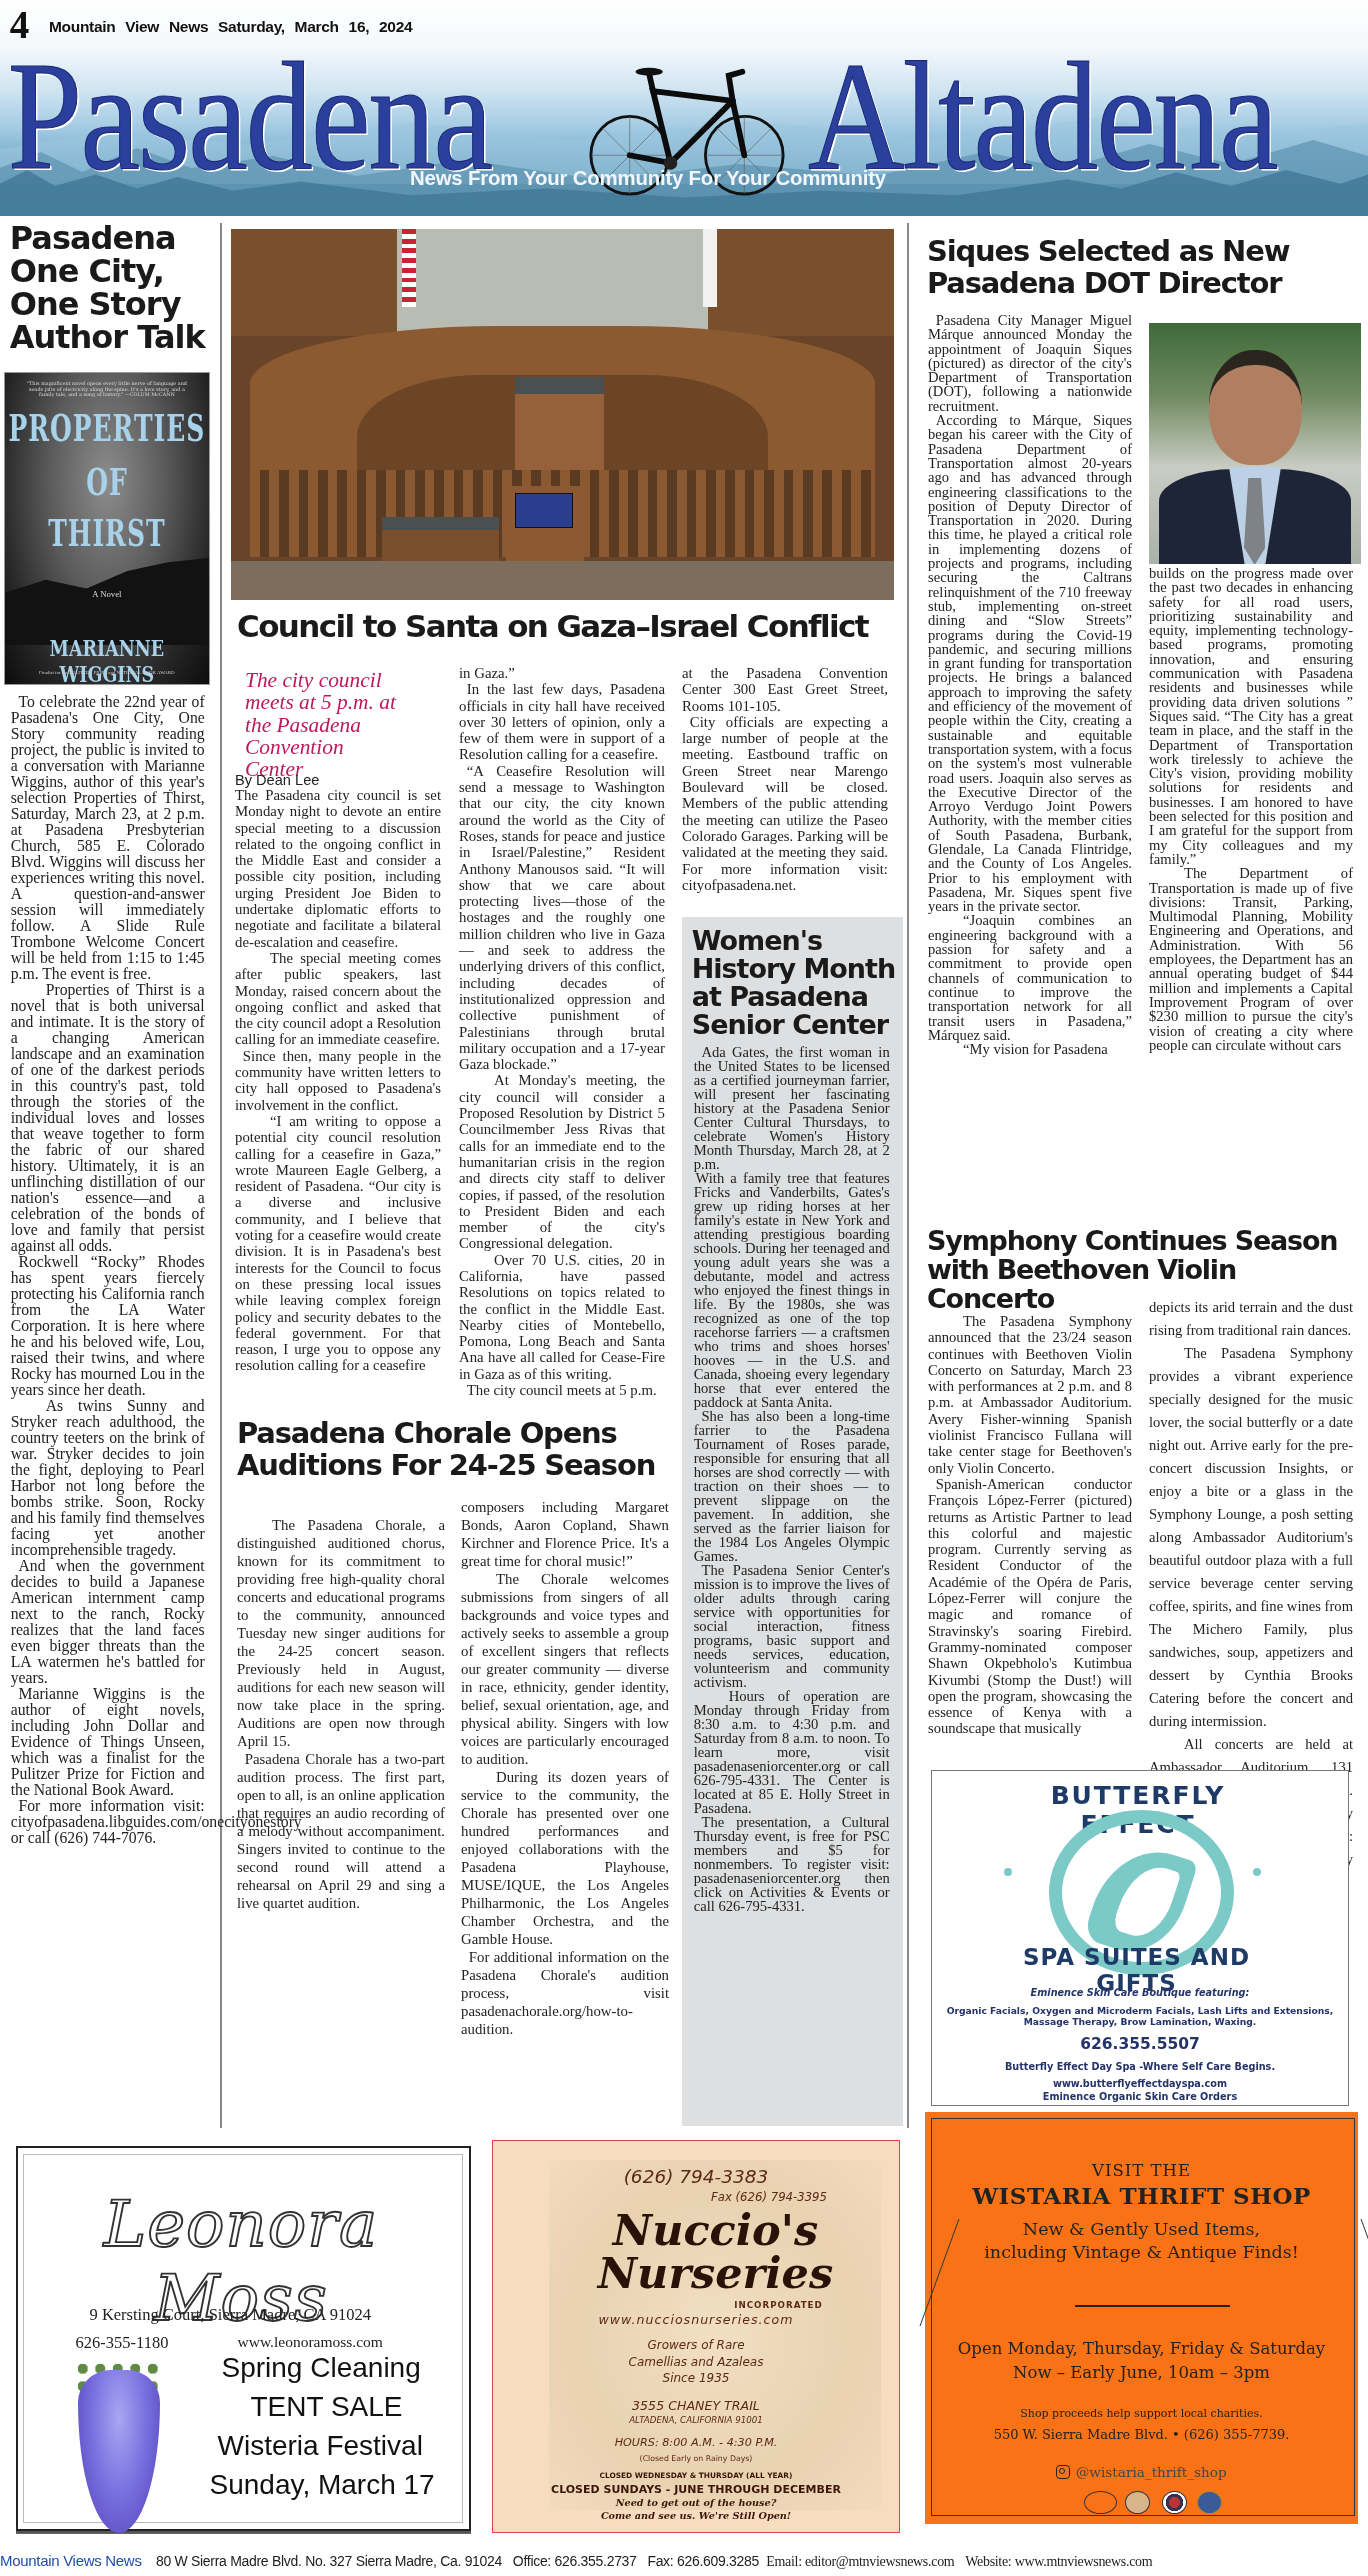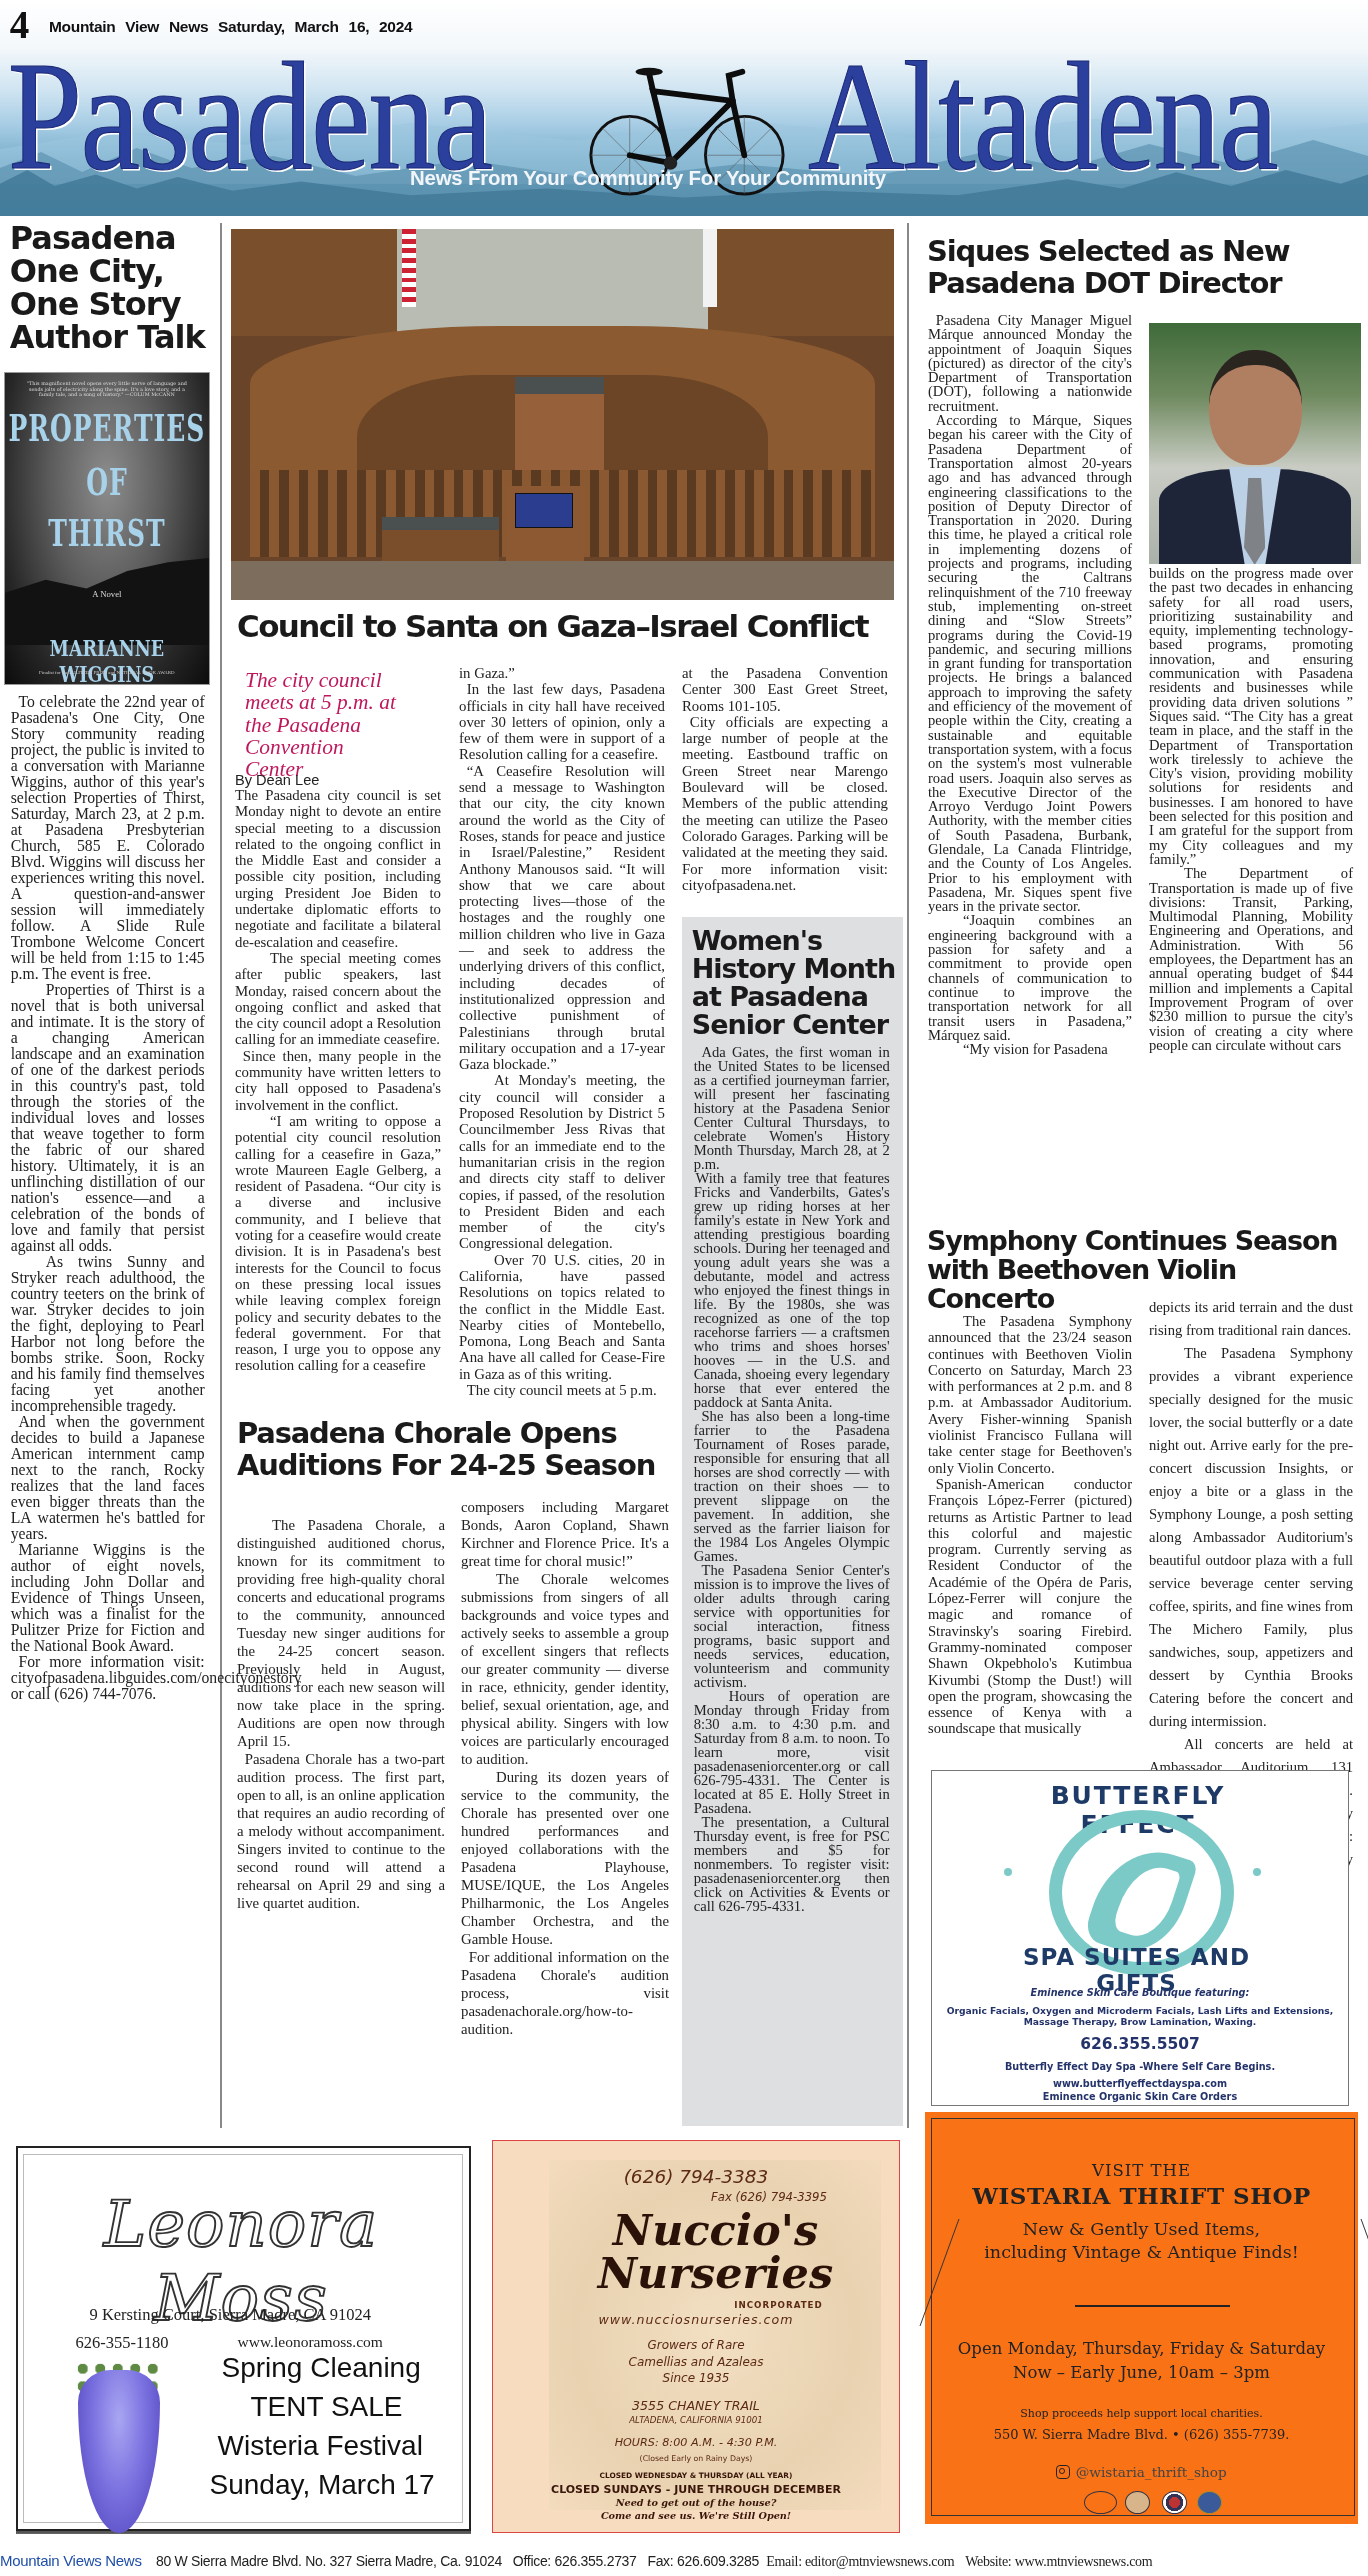--- a/index.html
+++ b/index.html
@@ -142,20 +142,21 @@
   <div class="t t2">OF</div>
   <div class="t t3">THIRST</div>
   <div class="hills"></div>
   <div class="nov">A Novel</div>
   <div class="auth">MARIANNE WIGGINS</div>
   <div class="fin">Finalist for the PULITZER PRIZE and NATIONAL BOOK AWARD</div>
 </div>
 <div class="abs body" style="left:10.7px;top:694px;width:194px;font-size:15.7px;line-height:16px">
   <p>To celebrate the 22nd year of Pasadena's One City, One Story community reading project, the public is invited to a conversation with Marianne Wiggins, author of this year's selection Properties of Thirst, Saturday, March 23, at 2 p.m. at Pasadena Presbyterian Church, 585 E. Colorado Blvd. Wiggins will discuss her experiences writing this novel. A question-and-answer session will immediately follow. A Slide Rule Trombone Welcome Concert will be held from 1:15 to 1:45 p.m. The event is free.</p>
   <p class="in2">Properties of Thirst is a novel that is both universal and intimate. It is the story of a changing American landscape and an examination of one of the darkest periods in this country's past, told through the stories of the individual loves and losses that weave together to form the fabric of our shared history. Ultimately, it is an unflinching distillation of our nation's essence—and a celebration of the bonds of love and family that persist against all odds.</p>
+  <p>Rockwell “Rocky” Rhodes has spent years fiercely protecting his California ranch from the LA Water Corporation. It is here where he and his beloved wife, Lou, raised their twins, and where Rocky has mourned Lou in the years since her death.</p>
   <p class="in2">As twins Sunny and Stryker reach adulthood, the country teeters on the brink of war. Stryker decides to join the fight, deploying to Pearl Harbor not long before the bombs strike. Soon, Rocky and his family find themselves facing yet another incomprehensible tragedy.</p>
   <p>And when the government decides to build a Japanese American internment camp next to the ranch, Rocky realizes that the land faces even bigger threats than the LA watermen he's battled for years.</p>
   <p>Marianne Wiggins is the author of eight novels, including John Dollar and Evidence of Things Unseen, which was a finalist for the Pulitzer Prize for Fiction and the National Book Award.</p>
   <p>For more information visit: cityofpasadena.libguides.com/onecityonestory or call (626) 744-7076.</p>
 </div>
 
 <div id="council" class="abs img-box">
   <div class="wall"></div>
   <div class="flag1"></div>
   <div class="flag2"></div>

